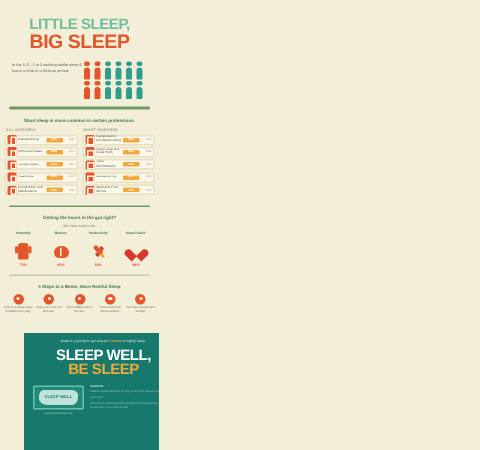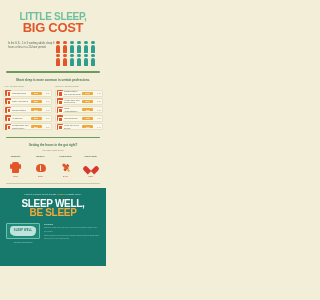--- a/index.html
+++ b/index.html
@@ -2,21 +2,21 @@
 <html><head>
 <meta charset="utf-8">
 <style>
   html,body{margin:0;padding:0;}
   body{
     width:106px;height:300px;overflow:hidden;
     background:#f2eed8;
     font-family:"Liberation Sans",sans-serif;
     -webkit-font-smoothing:none;
   }
-  .poster{position:relative;width:106px;height:266px;background:#f2eed8;}
+  .poster{position:relative;width:106px;height:300px;background:#f2eed8;}
 
   
   .header{padding:12px 0 0 0;}
   .title-wrap{text-align:center;line-height:1;}
   .t1{
     display:block;color:#6fbf9f;font-weight:bold;
     font-size:10px;letter-spacing:-0.3px;
   }
   .t2{
     display:block;color:#e2562a;font-weight:bold;
@@ -123,21 +123,21 @@
     position:relative;
   }
   .tip .badge::after{
     content:"";position:absolute;left:2.4px;top:2.4px;width:2.2px;height:2.2px;
     border-radius:50%;background:#fbf8ea;
   }
   .tip .txt{font-size:1.9px;line-height:1.5;color:#6b7a64;}
 
   
   .footer{
-    position:absolute;left:0;bottom:0;width:106px;height:78px;
+    position:absolute;left:16px;bottom:0;width:106px;height:78px;
     background:#17796b;box-sizing:border-box;padding:5px 6px;
   }
   .foot-tag{
     text-align:center;font-size:2.3px;color:#cfe6df;line-height:1.5;
   }
   .foot-tag .hl{color:#f0a93c;font-weight:bold;}
   .foot-title{text-align:center;line-height:1;margin-top:3px;}
   .f1{display:block;color:#ffffff;font-weight:bold;font-size:10px;letter-spacing:-0.3px;}
   .f2{display:block;color:#f0a93c;font-weight:bold;font-size:10px;letter-spacing:-0.3px;margin-top:-1px;}
 
@@ -163,21 +163,21 @@
   .credits p{margin:0 0 1.5px 0;}
 </style>
 </head>
 <body>
 
 <div class="poster">
 
   <div class="header">
     <div class="title-wrap">
       <span class="t1">LITTLE SLEEP,</span>
-      <span class="t2">BIG COST</span>
+      <span class="t2">BIG SLEEP</span>
     </div>
 
     <div class="intro-row">
       <div class="intro-text">In the U.S., 1 in 3 working adults sleep 6 hours or less in a 24-hour period.</div>
       <div class="people">
         <div class="p o">
             <span class="head"></span>
             <span class="body"></span>
           </div>
         <div class="p o">

